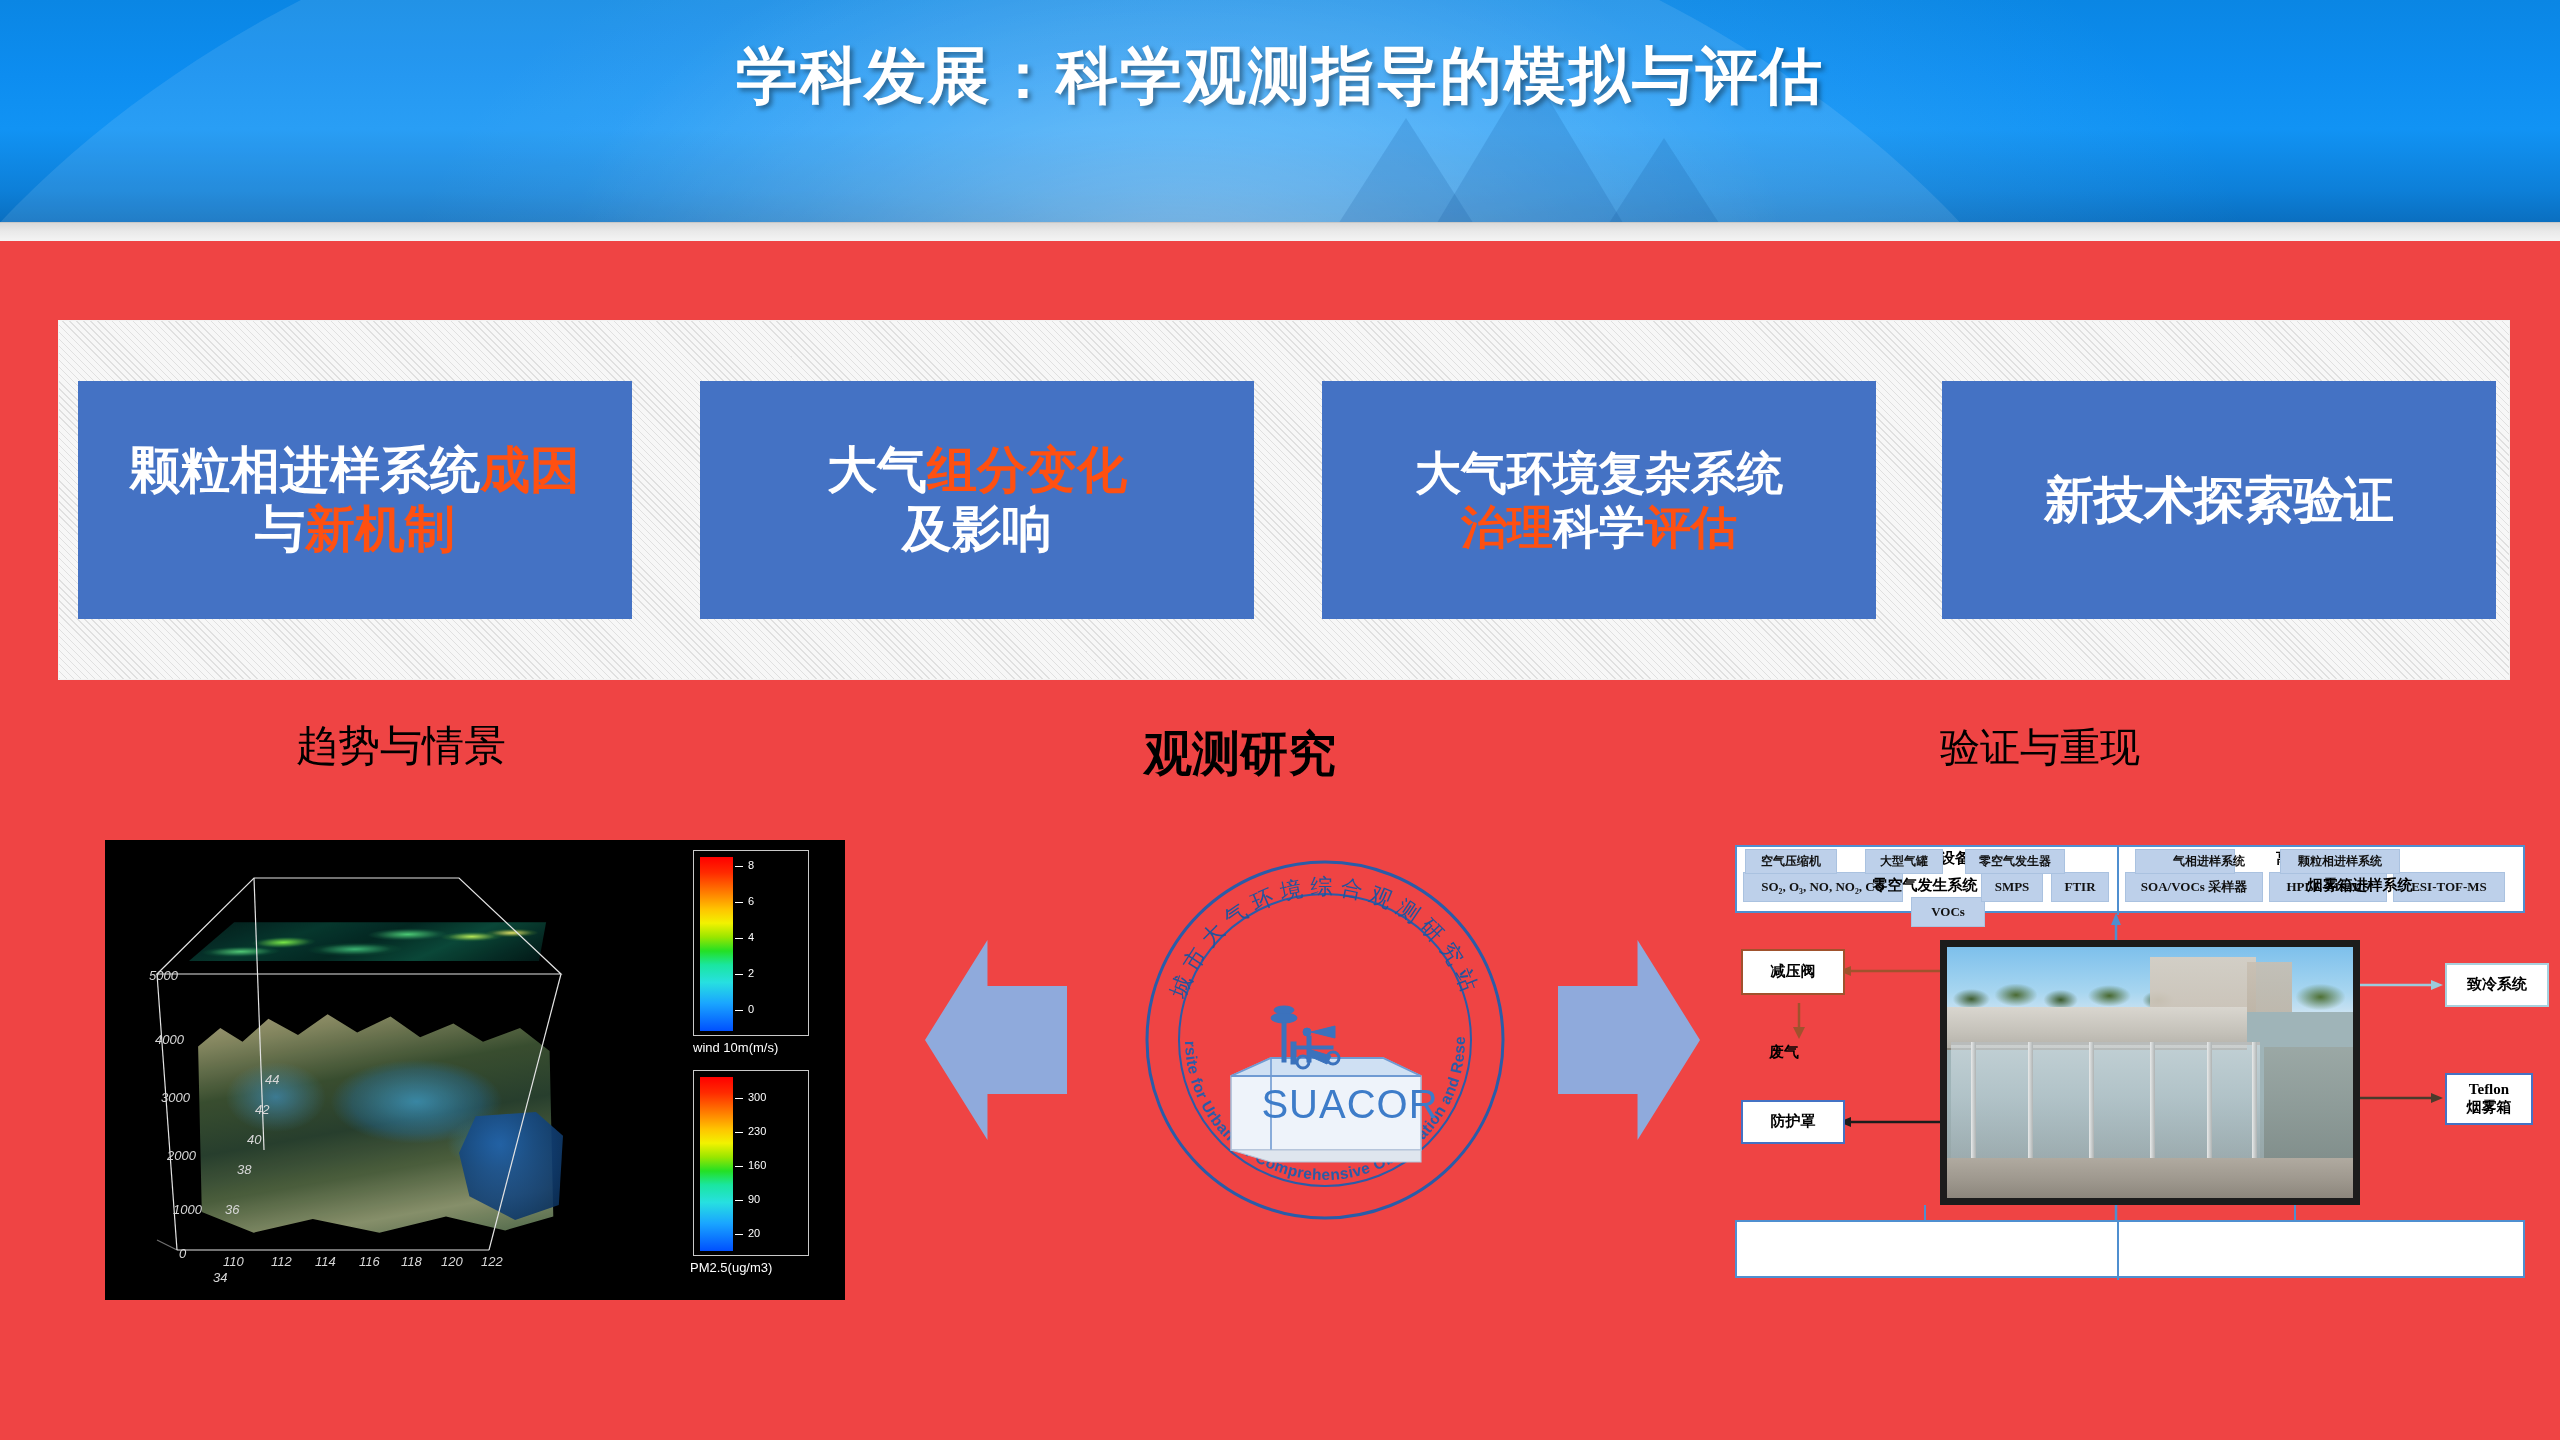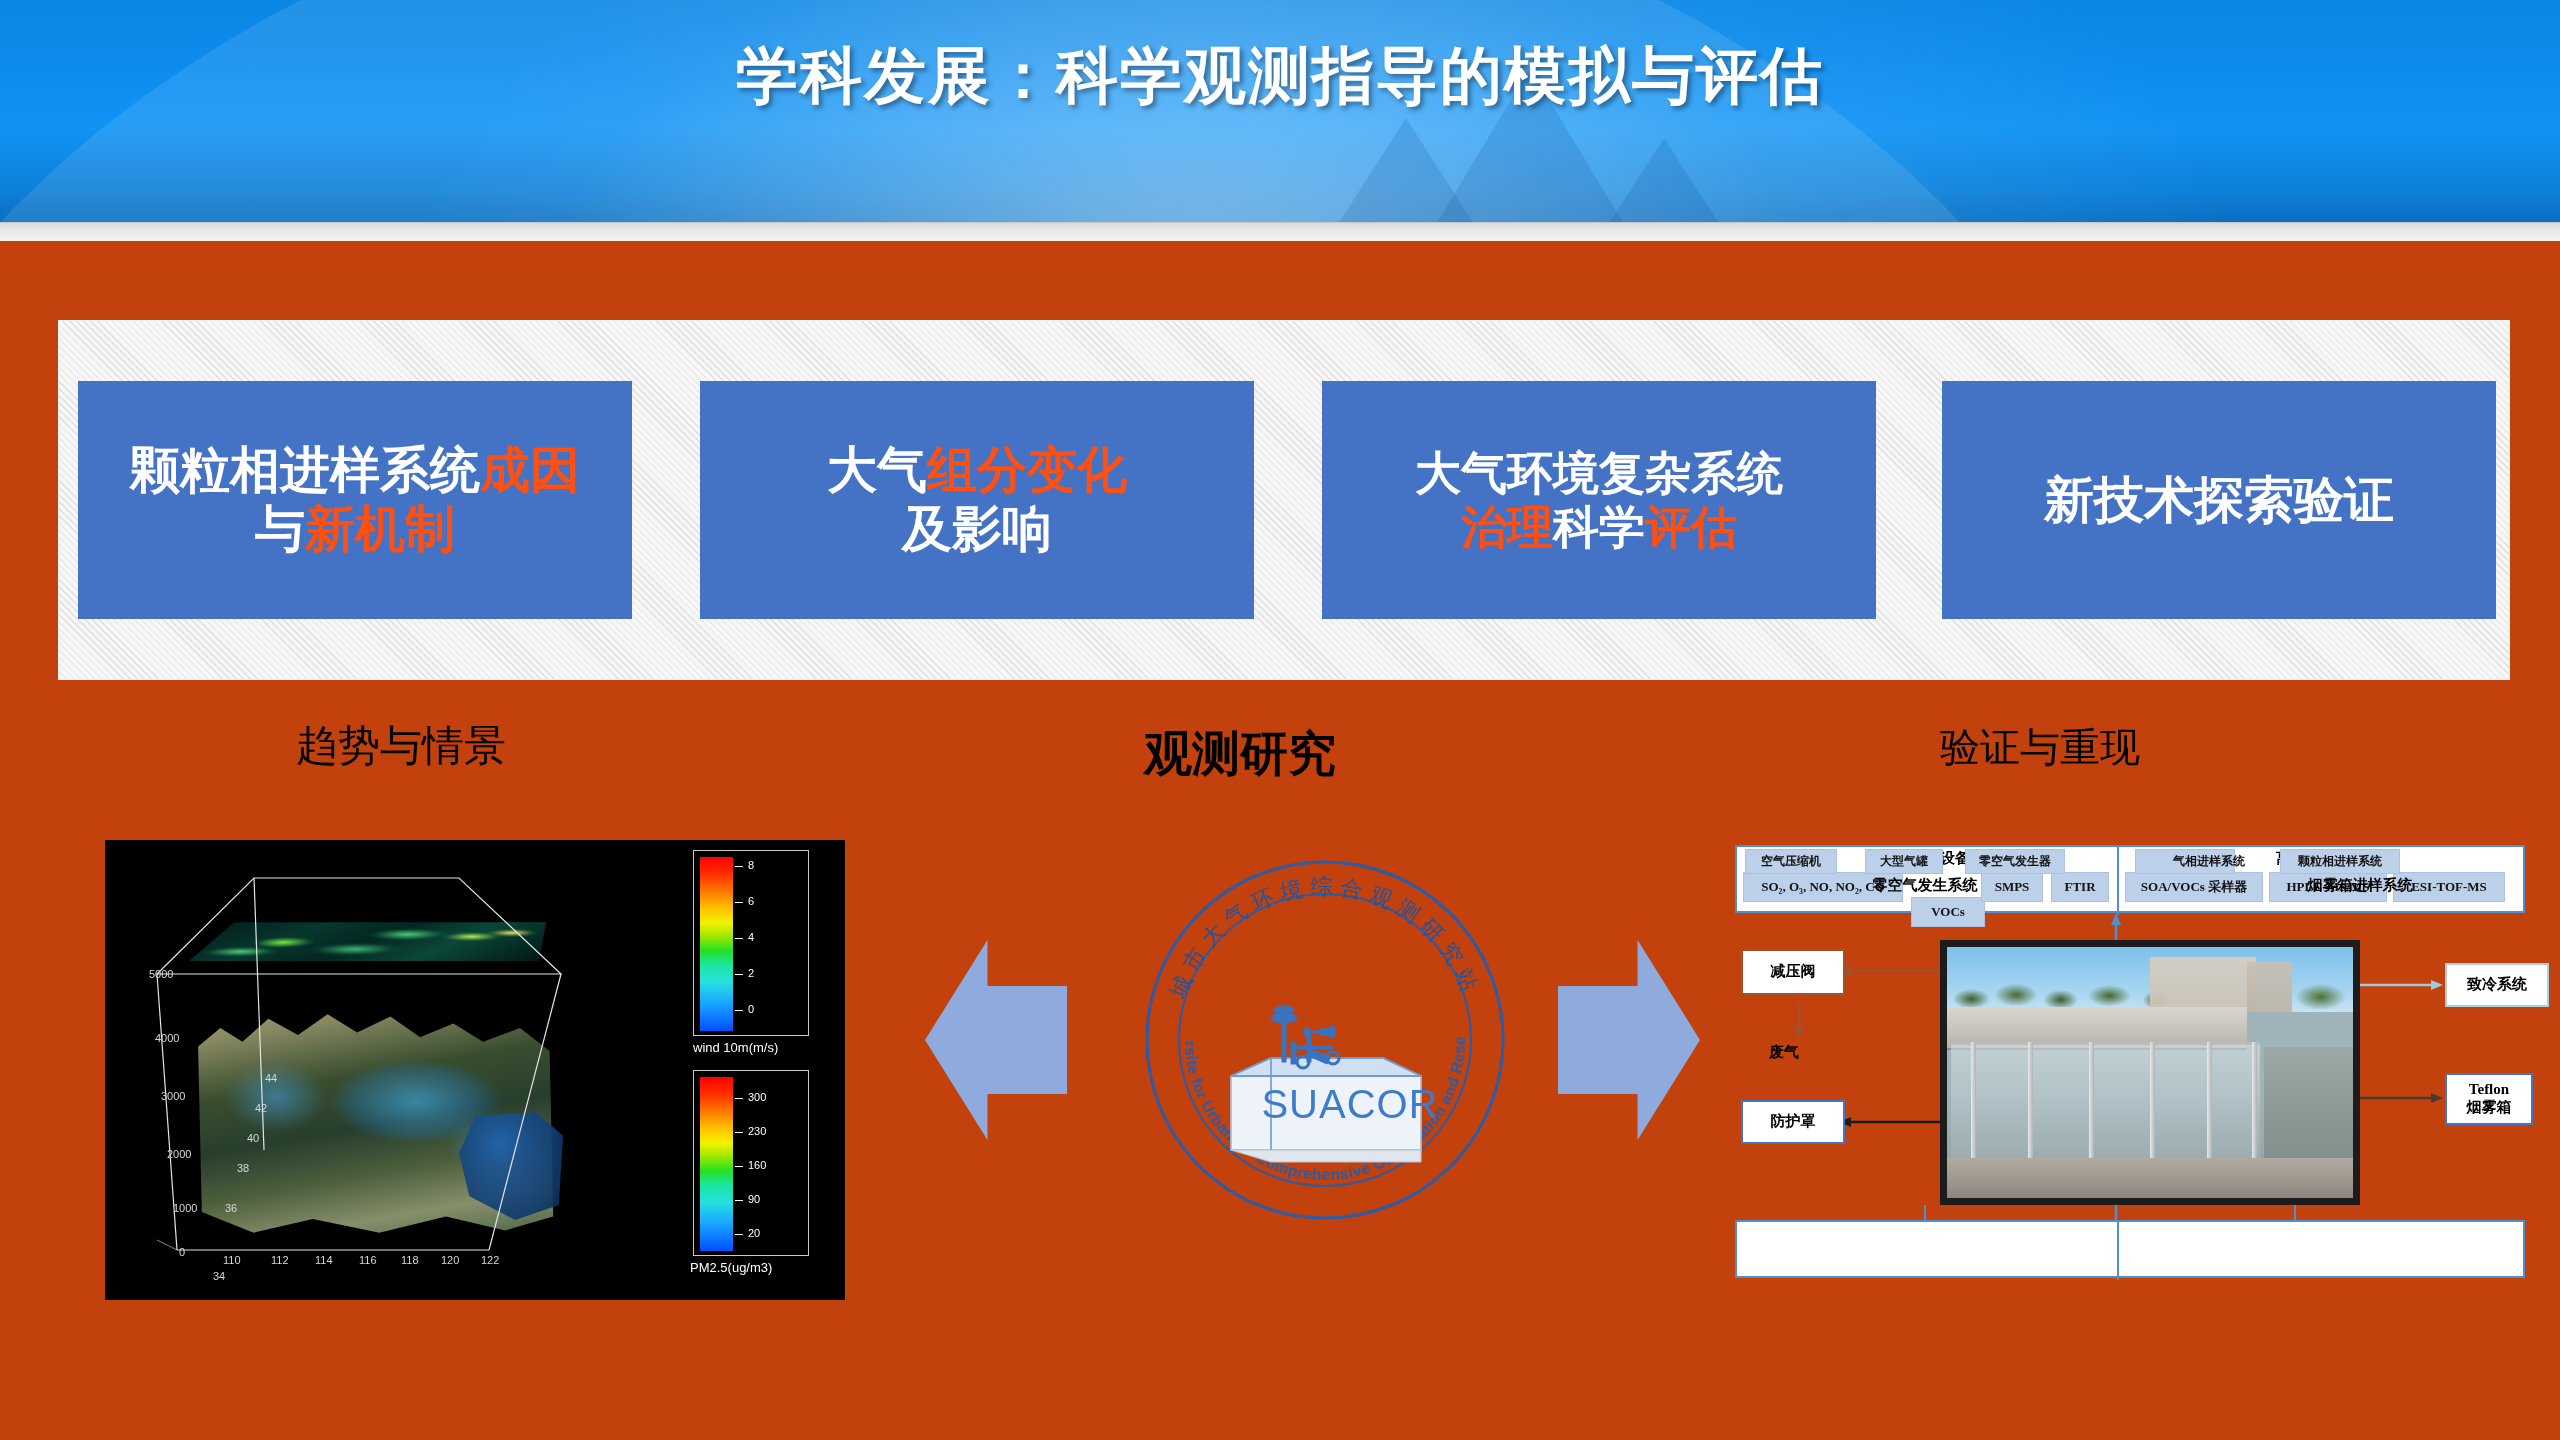--- a/index.html
+++ b/index.html
@@ -2,21 +2,21 @@
 <html><head>
 <meta charset="utf-8">
 <style>
   * { box-sizing: border-box; margin: 0; padding: 0; }
   html, body {
     width: 2560px; height: 1440px;
     background: #ffffff;
     font-family: "Liberation Sans", "DejaVu Sans", sans-serif;
     overflow: hidden;
   }
-  #slide { position: relative; width: 2560px; height: 1440px; background:#c2410c; }
+  #slide { position: relative; width: 2560px; height: 1440px; background:#ef4444; }
 
   
   .banner {
     position: absolute; left: 0; top: 0; width: 2560px; height: 222px;
     background:
       radial-gradient(ellipse 900px 520px at 46% 118%, rgba(255,255,255,0.30) 0%, rgba(255,255,255,0.10) 42%, rgba(255,255,255,0.0) 68%),
       radial-gradient(ellipse 1500px 820px at 52% 140%, rgba(120,200,255,0.40) 0%, rgba(120,200,255,0.0) 62%),
       linear-gradient(180deg, #0a86e4 0%, #0d8df0 34%, #1193f4 58%, #0d7fd8 86%, #0a6fc0 100%);
     overflow: hidden;
   }
@@ -112,22 +112,22 @@
                        99% 92%, 86% 98%, 70% 92%, 52% 99%, 34% 93%, 18% 99%, 4% 90%);
     opacity: 0.95;
   }
   .terrain-sea {
     position: absolute; left: 330px; top: 262px; width: 104px; height: 108px;
     background: radial-gradient(ellipse at 40% 30%, #1f5fa8 0%, #113f74 60%, #0a2a4e 100%);
     clip-path: polygon(16% 4%, 74% 0%, 100% 22%, 96% 86%, 54% 100%, 10% 78%, 0% 38%);
     opacity: 0.9;
   }
   .axis-lab {
-    position: absolute; color: #d7d7d7; font-size: 11px;
-    font-family: "Liberation Sans", sans-serif; white-space: nowrap;
+    position: absolute; color: #d7d7d7; font-size: 13px;
+    font-family: "Liberation Sans", sans-serif; white-space: nowrap; font-style: italic;
   }
   .cbar-box {
     position: absolute; border: 1px solid #c9c9c9; background: #000;
   }
   #cbar-wind { left: 588px; top: 10px;  width: 116px; height: 186px; }
   #cbar-pm   { left: 588px; top: 230px; width: 116px; height: 186px; }
   .cbar-grad {
     position: absolute; left: 6px; top: 6px; width: 33px; height: 174px;
     background: linear-gradient(180deg,
       #ff0000 0%, #ff2a00 9%, #ff7a00 20%, #ffc400 30%, #f2f200 38%,

